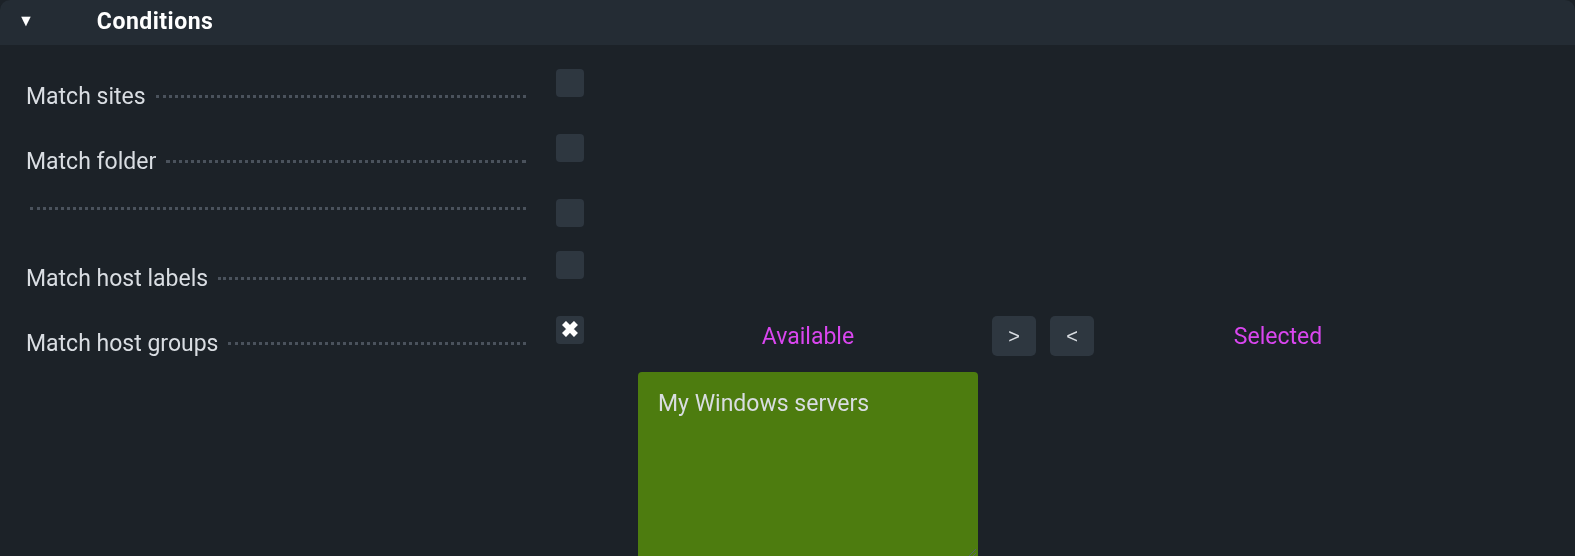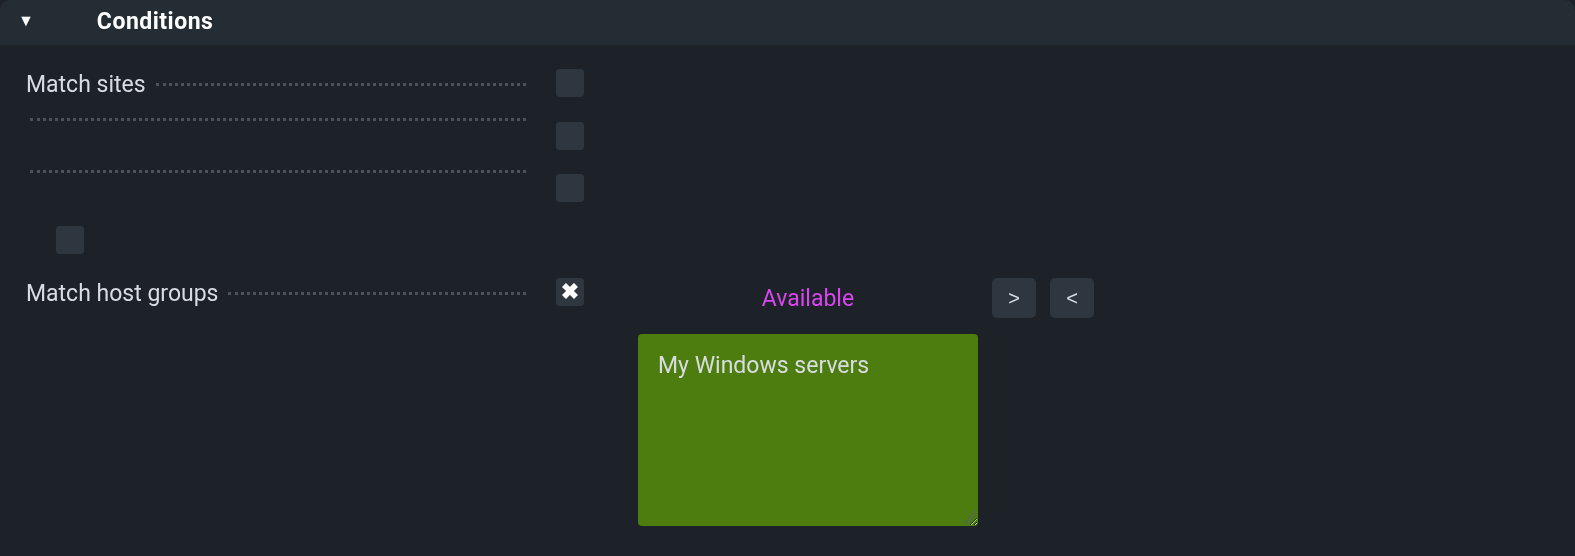--- a/index.html
+++ b/index.html
@@ -45,20 +45,21 @@
       display: flex;
       align-items: flex-start;
       margin-bottom: 24px;
     }
     .row:last-child { margin-bottom: 0; }
     .label-cell {
       width: 500px;
       display: flex;
       align-items: baseline;
       padding-top: 2px;
+      margin-top: 12px;
     }
     .label-text {
       color: #d9dde2;
       font-size: 23px;
       white-space: nowrap;
       padding-right: 6px;
     }
     .dots {
       flex: 1;
       border-bottom: 3px dotted #4a525c;
@@ -171,37 +172,42 @@
         <span class="label-text">Match sites</span>
         <span class="dots"></span>
       </div>
       <div class="checkbox-cell">
         <div class="checkbox"></div>
       </div>
     </div>
 
     <div class="row">
       <div class="label-cell">
-        <span class="dots"></span>
-      </div>
-      <div class="checkbox-cell">
-        <div class="checkbox"></div>
-      </div>
-    </div>
-
-    <div class="row">
-      <div class="label-cell">
-        <span class="dots"></span>
-      </div>
-      <div class="checkbox-cell">
-        <div class="checkbox"></div>
-      </div>
-    </div>
-
-    <div class="row">
+        <span class="label-text">Match folder</span>
+        <span class="dots"></span>
+      </div>
+      <div class="checkbox-cell">
+        <div class="checkbox"></div>
+      </div>
+    </div>
+
+    <div class="row">
+      <div class="label-cell">
+        <span class="dots"></span>
+      </div>
+      <div class="checkbox-cell">
+        <div class="checkbox"></div>
+      </div>
+    </div>
+
+    <div class="row">
+      <div class="label-cell">
+        <span class="label-text">Match host labels</span>
+        <span class="dots"></span>
+      </div>
       <div class="checkbox-cell">
         <div class="checkbox"></div>
       </div>
     </div>
 
     <div class="row">
       <div class="label-cell">
         <span class="label-text">Match host groups</span>
         <span class="dots"></span>
       </div>
@@ -209,20 +215,21 @@
         <div class="checkbox">
           <span class="x-mark">✖</span>
         </div>
       </div>
 
       <div class="detail-cell">
         <div class="headers-row">
           <div class="col-header header-available">Available</div>
           <button class="move-btn">&gt;</button>
           <button class="move-btn">&lt;</button>
+          <div class="col-header header-selected">Selected</div>
         </div>
         <div class="lists-row">
           <div class="listbox">
             <div class="listbox-option">My Windows servers</div>
           </div>
         </div>
       </div>
     </div>
 
   </div>

